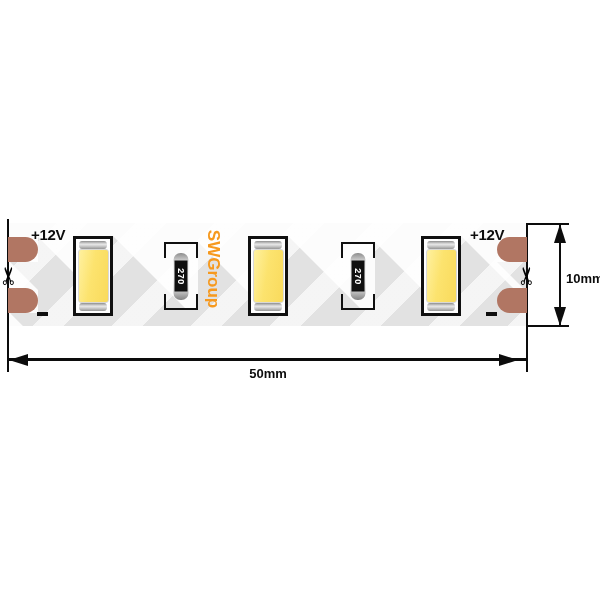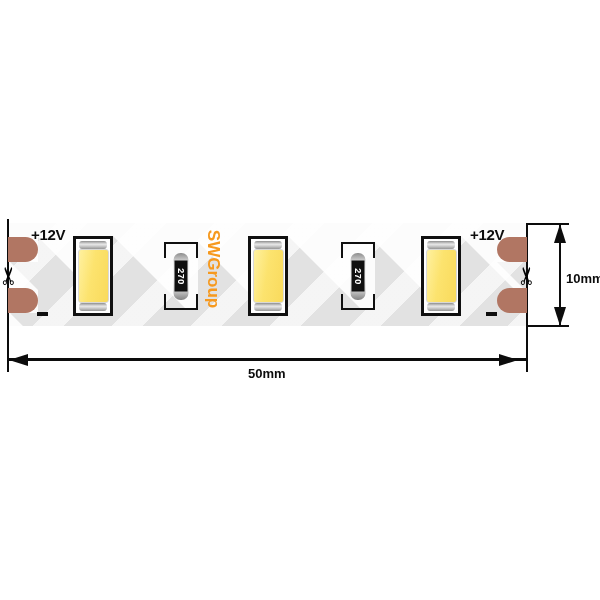--- a/index.html
+++ b/index.html
@@ -78,21 +78,21 @@
   .arr{position:absolute;width:0;height:0;}
   .arr-left {left:9px;  top:353.7px;border-right:19px solid #0c0c0c;
              border-top:6px solid transparent;border-bottom:6px solid transparent;}
   .arr-right{left:499px;top:353.7px;border-left:19px solid #0c0c0c;
              border-top:6px solid transparent;border-bottom:6px solid transparent;}
   .arr-up   {left:554px;top:224px;border-bottom:19px solid #0c0c0c;
              border-left:6px solid transparent;border-right:6px solid transparent;}
   .arr-down {left:554px;top:307px;border-top:19px solid #0c0c0c;
              border-left:6px solid transparent;border-right:6px solid transparent;}
   .dim-label{position:absolute;font-size:13px;font-weight:bold;color:#0c0c0c;}
-  .lab-50{left:248px;top:366px;width:60px;text-align:left;}
+  .lab-50{left:238px;top:366px;width:60px;text-align:center;}
   .lab-10{left:566px;top:271px;}
 </style>
 </head>
 <body>
 
 <div id="canvas">
 
   <div class="strip">
     <svg width="520" height="103" viewBox="0 0 520 103">
       <g fill="#e2e2e2">

